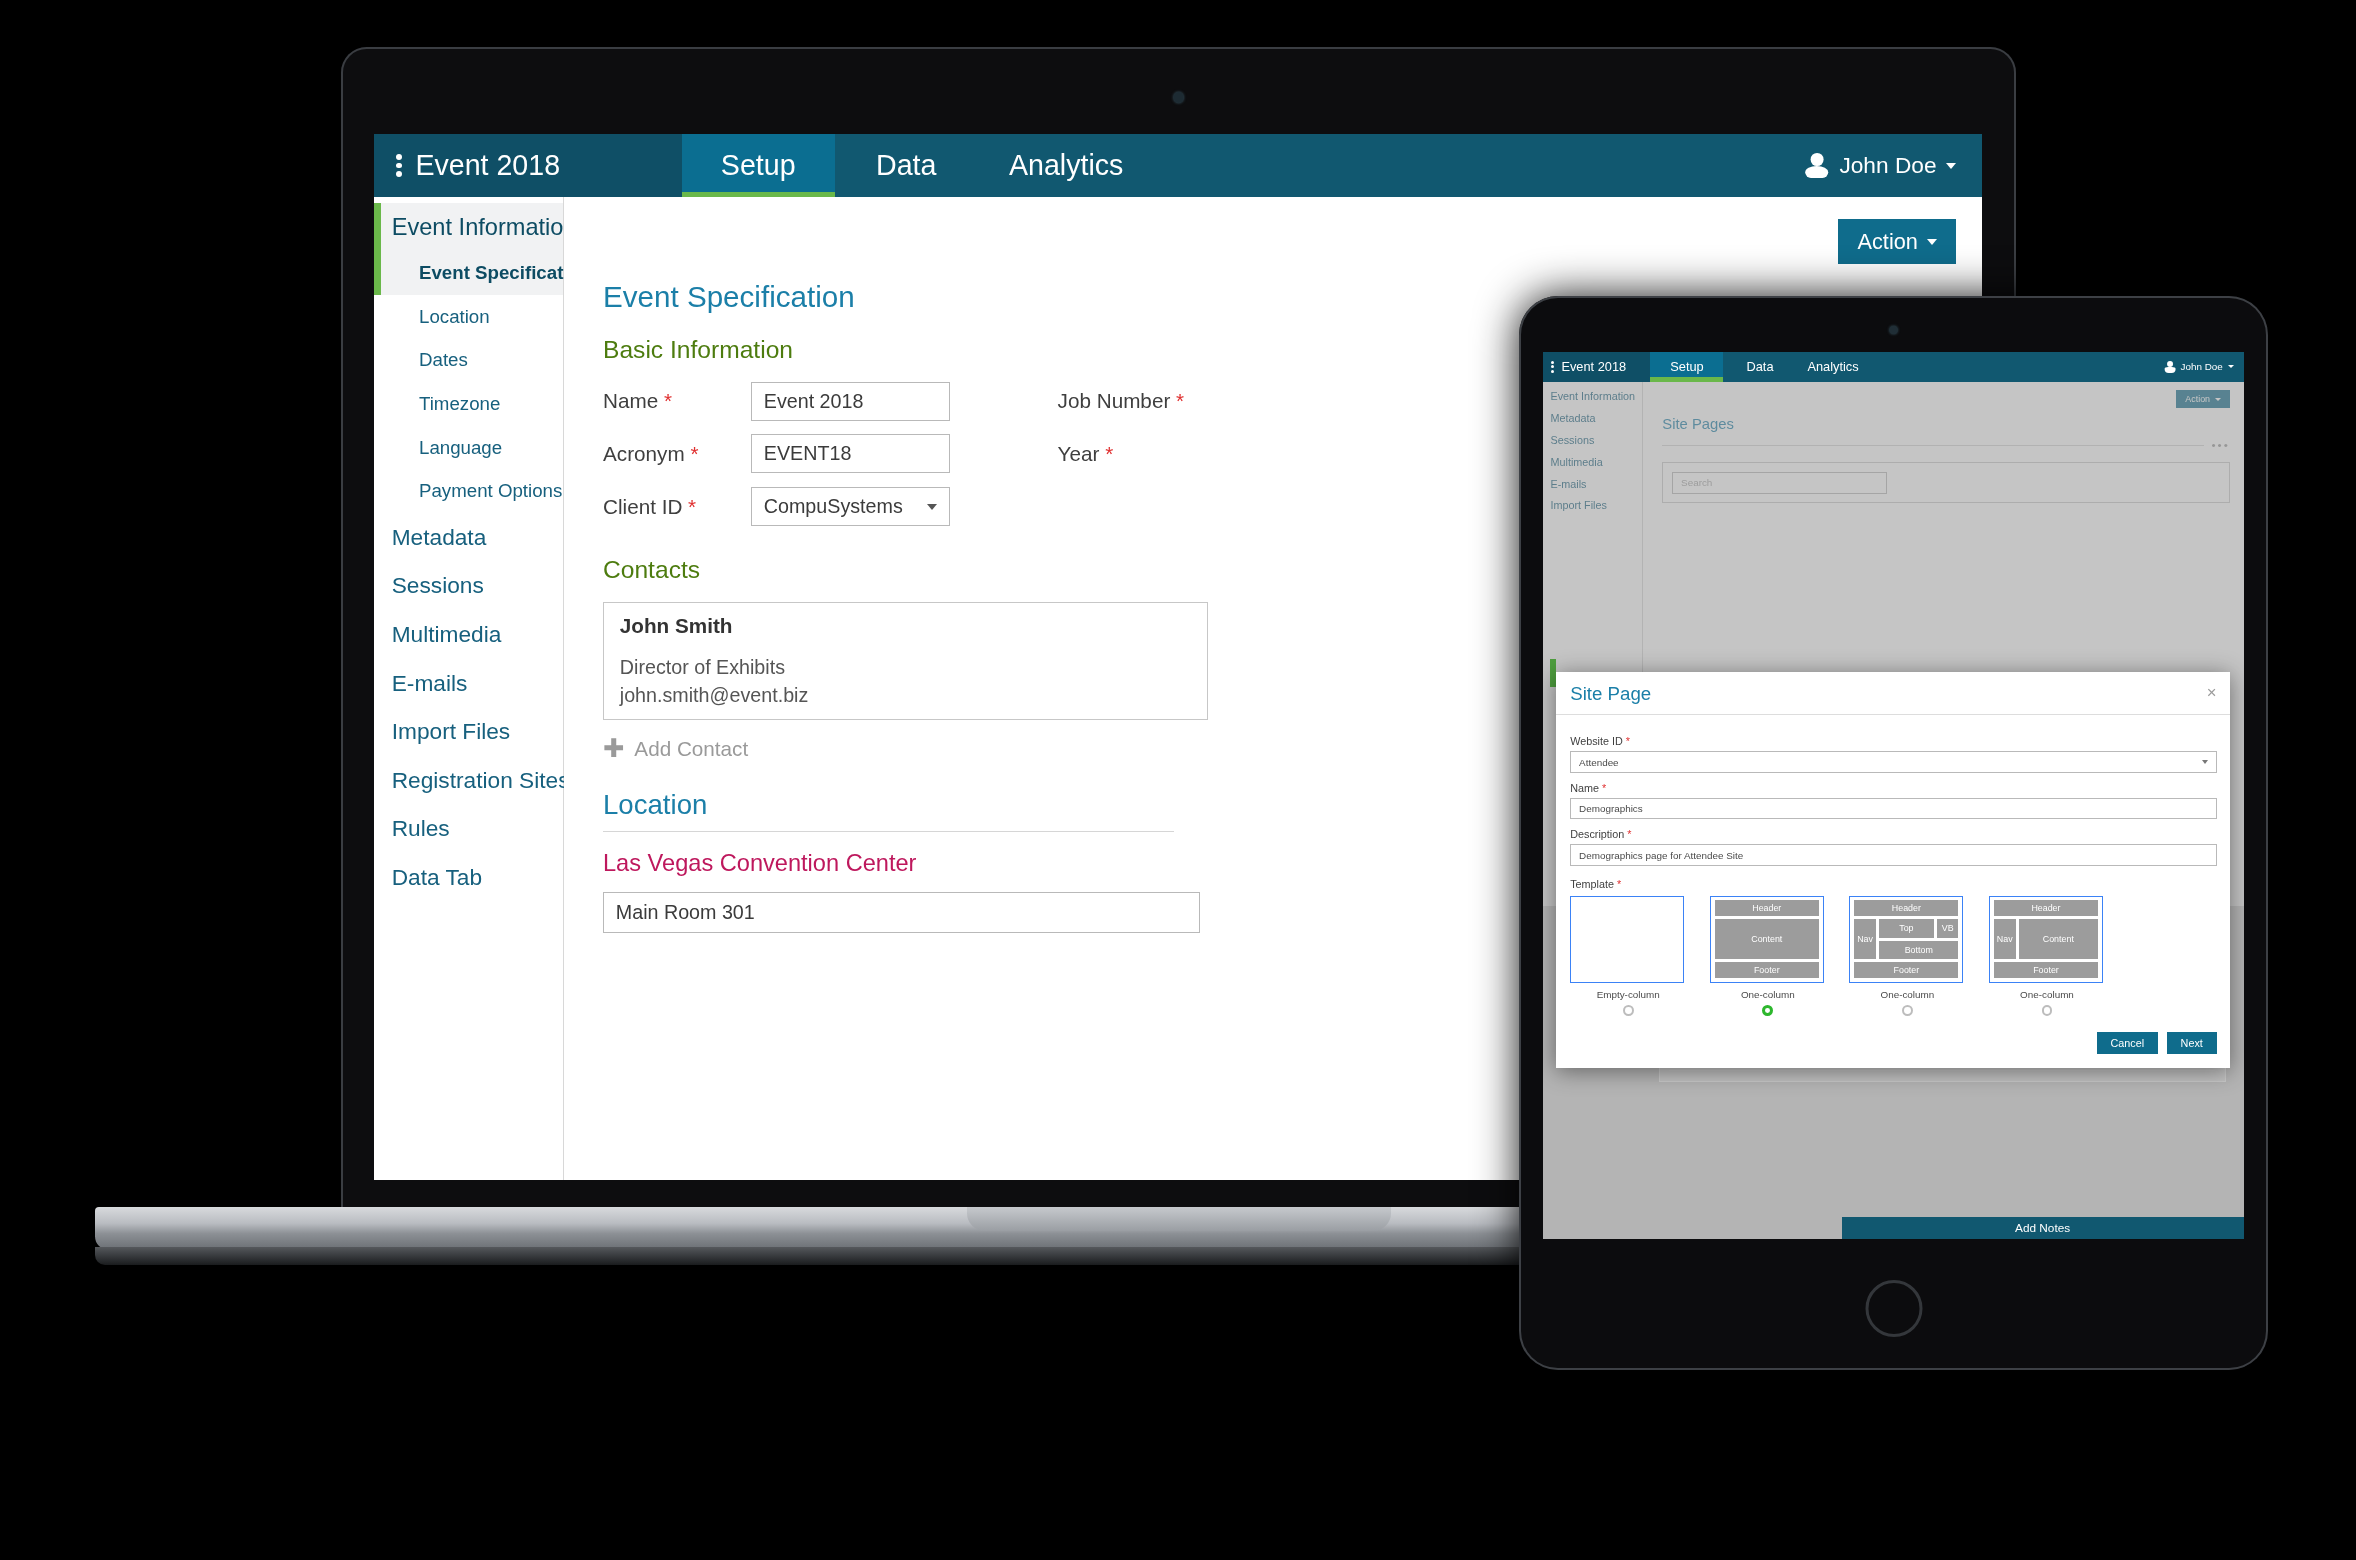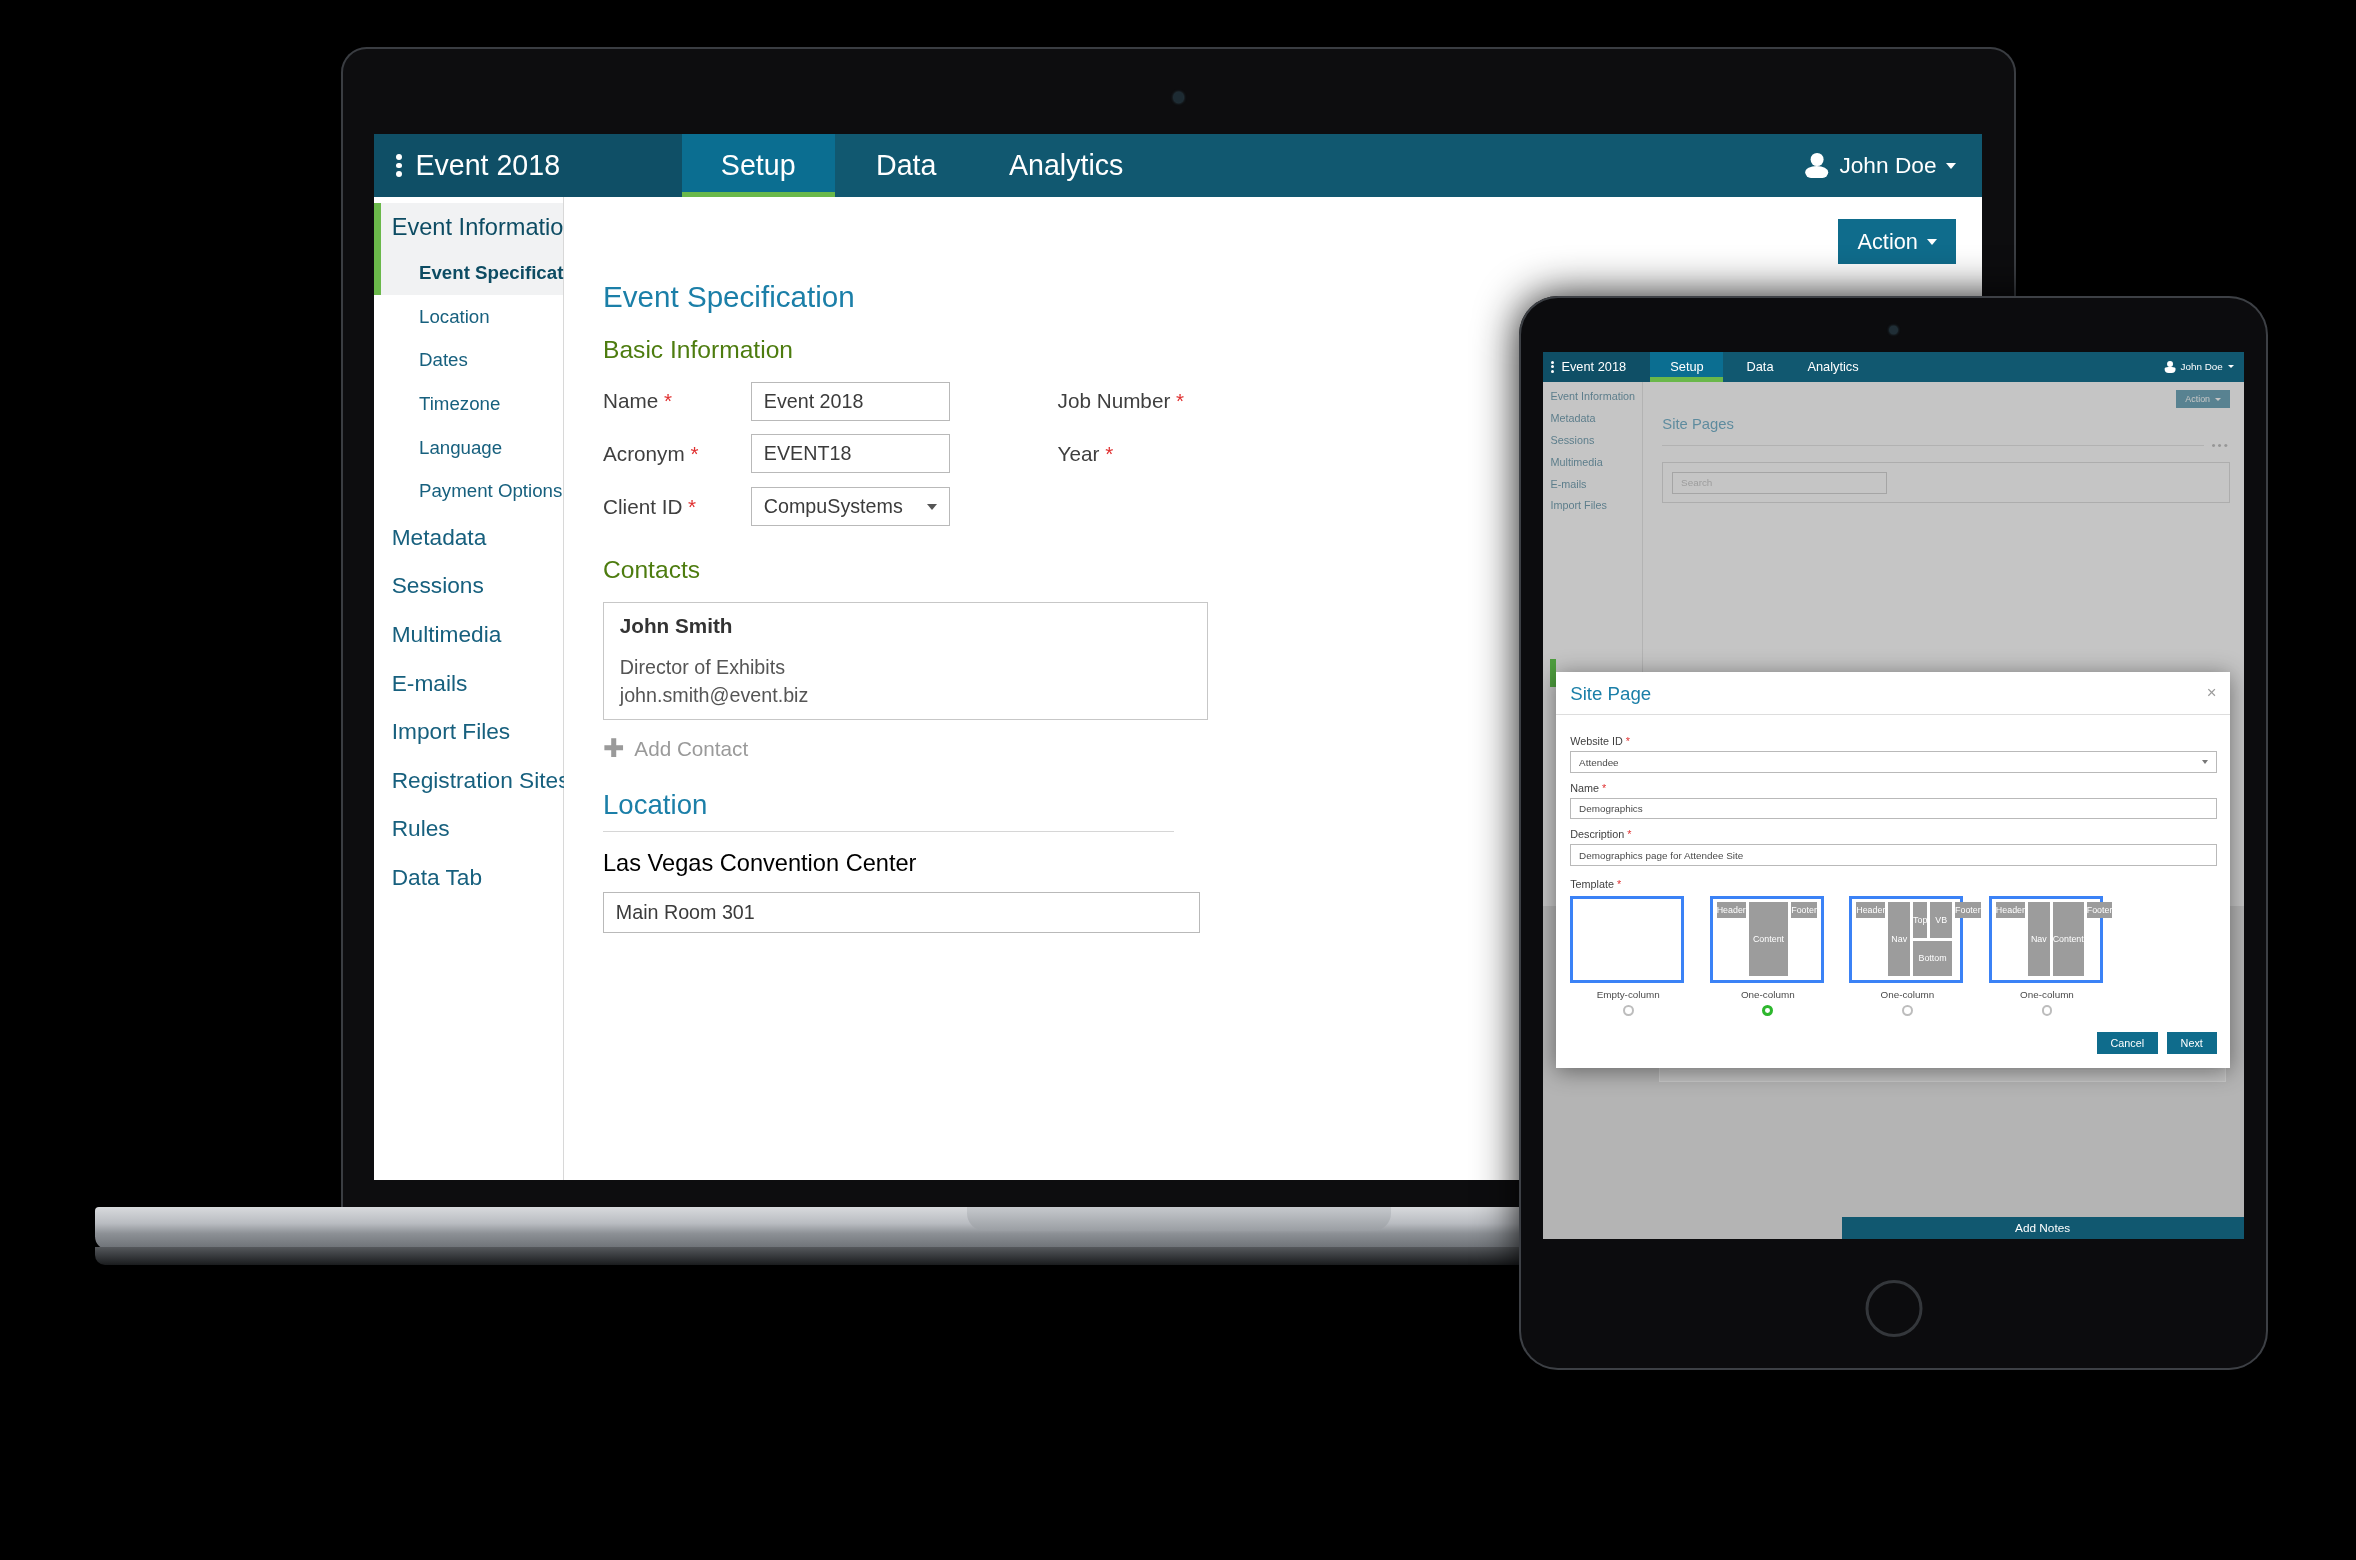--- a/index.html
+++ b/index.html
@@ -124,22 +124,22 @@
   .modal-head{display:flex;align-items:center;justify-content:space-between;padding:10.8px 13.8px 8.9px;
     border-bottom:1px solid #ddd;}
   .modal-title{color:#1b7fa8;font-size:18.7px;}
   .modal-x{color:#9b9b9b;font-size:16.7px;cursor:pointer;line-height:1;}
   .modal-body{padding:11.8px 13.8px 9.9px;}
   .m-label{font-size:10.8px;color:#3f3f3f;margin:8.9px 0 3.9px;}
   .m-inp{border:1px solid #b9b9b9;height:19.7px;font-size:9.9px;color:#4a4a4a;display:flex;align-items:center;
     justify-content:space-between;padding:0 7.9px;background:#fff;}
   .tpl-row{display:flex;gap:23.6px;margin-top:5.9px;}
   .tpl{width:116px;text-align:center;}
-  .tpl-box{width:114px;height:87px;border:3px solid #3b82f6;background:#fff;padding:3.9px;box-sizing:border-box;
-    display:flex;flex-direction:row;gap:3px;}
+  .tpl-box{width:114px;height:87px;border:1px solid #3b82f6;background:#fff;padding:3.9px;box-sizing:border-box;
+    display:flex;flex-direction:column;gap:3px;}
   .blk{background:#9c9c9c;color:#fff;font-size:8.9px;display:flex;align-items:center;justify-content:center;}
   .tpl-cap{font-size:9.9px;color:#4a4a4a;margin-top:6.9px;}
   .radio{width:10.8px;height:10.8px;border:2px solid #bdbdbd;border-radius:50%;margin:4.9px auto 0;box-sizing:border-box;}
   .radio.on{border-color:#2db72d;border-width:3px;}
   .modal-foot{display:flex;justify-content:flex-end;gap:8.9px;padding:5.9px 13.8px 13.8px;}
   .btn.sm{font-size:10.8px;padding:4.9px 13.8px;}
 
   
   .tb-lower{position:absolute;left:0;right:0;top:554px;bottom:0;background:#b4b4b4;}
   .tbl-inner{padding:13.8px 17.7px 0 116px;}
@@ -260,21 +260,21 @@
               <div style="font-size:19.7px;color:#555;margin-bottom:4.9px">Director of Exhibits</div>
               <div style="font-size:19.7px;color:#555">john.smith@event.biz</div>
             </div>
             <div style="margin:15.8px 0 27.6px;display:flex;align-items:center;gap:9.9px">
               <span style="color:#9a9a9a;font-size:25.6px;line-height:1">✚</span>
               <span class="muted" style="font-size:20.7px">Add Contact</span>
             </div>
 
             <div class="sec-title" style="font-size:27.6px;margin-bottom:9.9px">Location</div>
             <div class="hr" style="width:571px;margin-bottom:17.7px"></div>
-            <div style="font-size:23.6px;color:#000000;margin-bottom:15.8px">Las Vegas Convention Center</div>
+            <div style="font-size:23.6px;color:#be185d;margin-bottom:15.8px">Las Vegas Convention Center</div>
             <div class="inp loc-inp">
                 <span>Main Room 301</span>
               </div>
           </div>
         </div>
       </div>
     </div>
 
     <div class="laptop-base"></div>
     <div class="laptop-base-shadow"></div>

